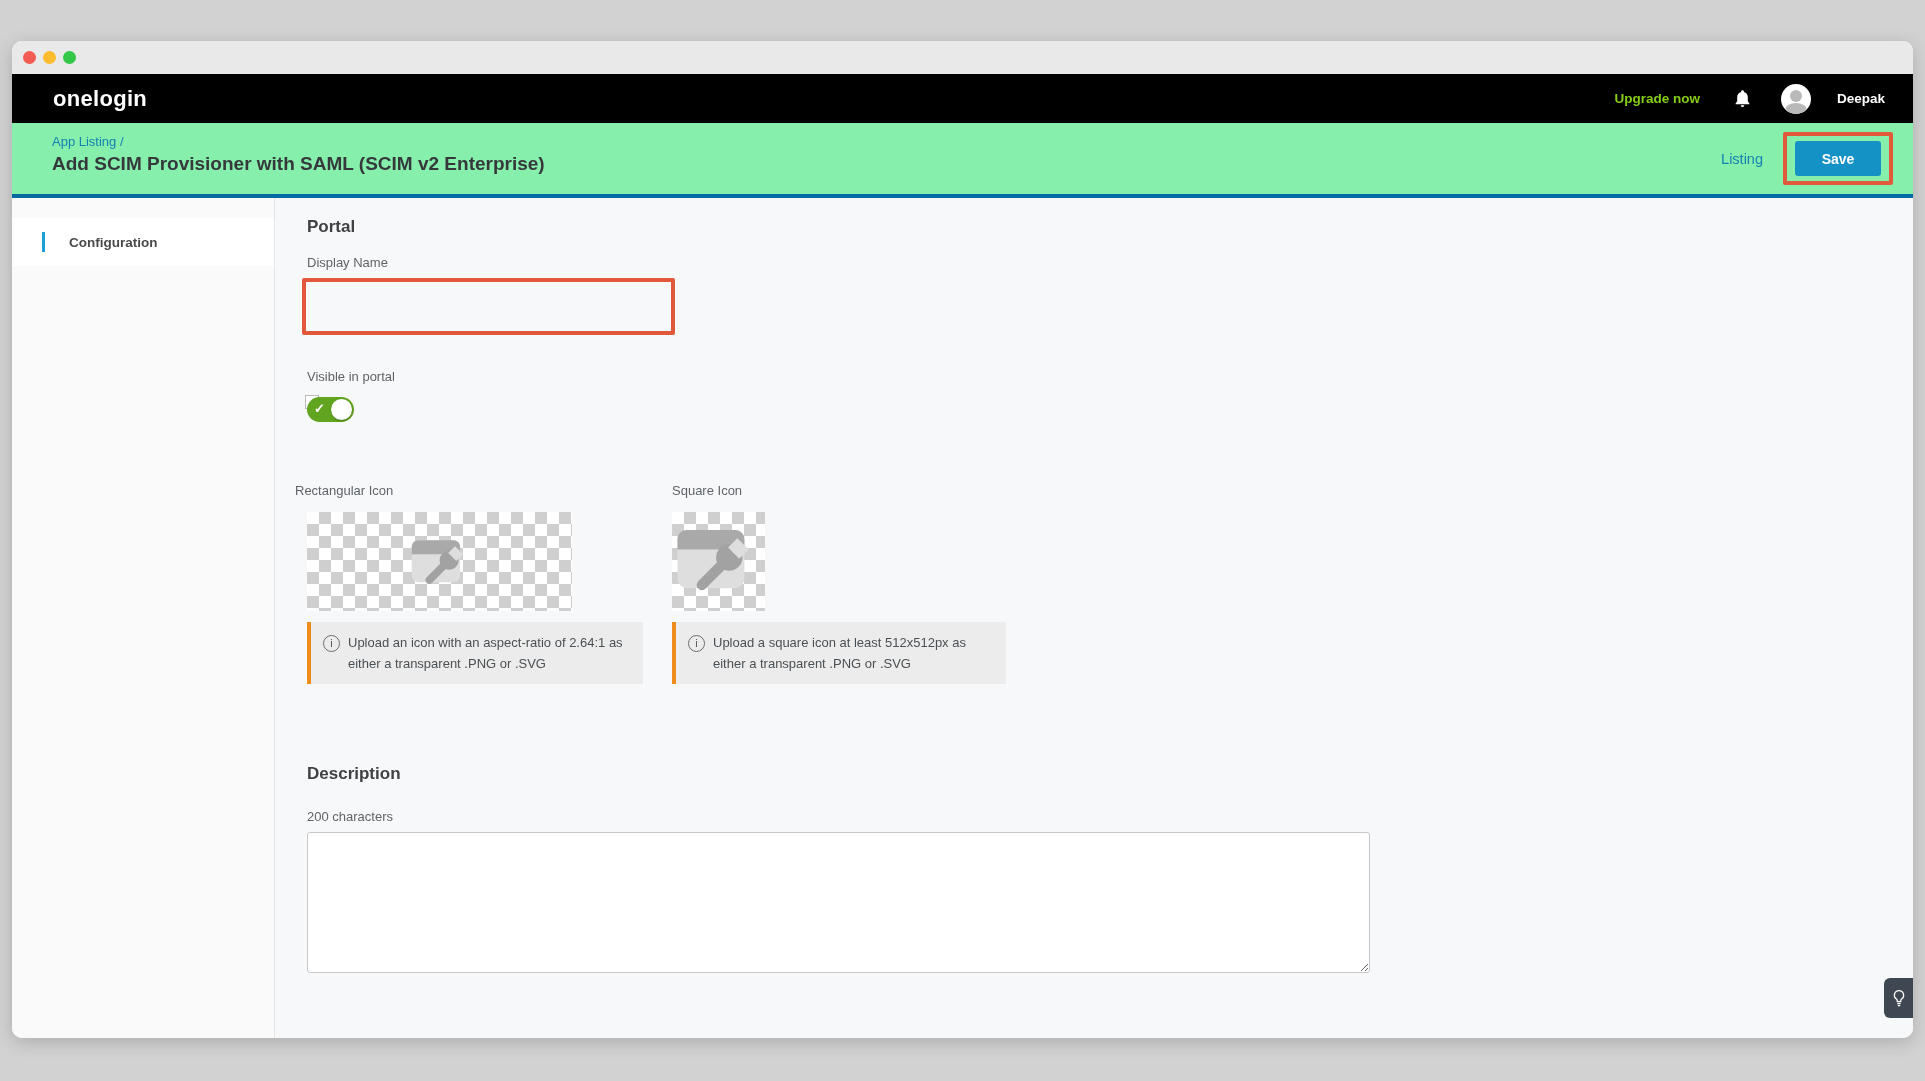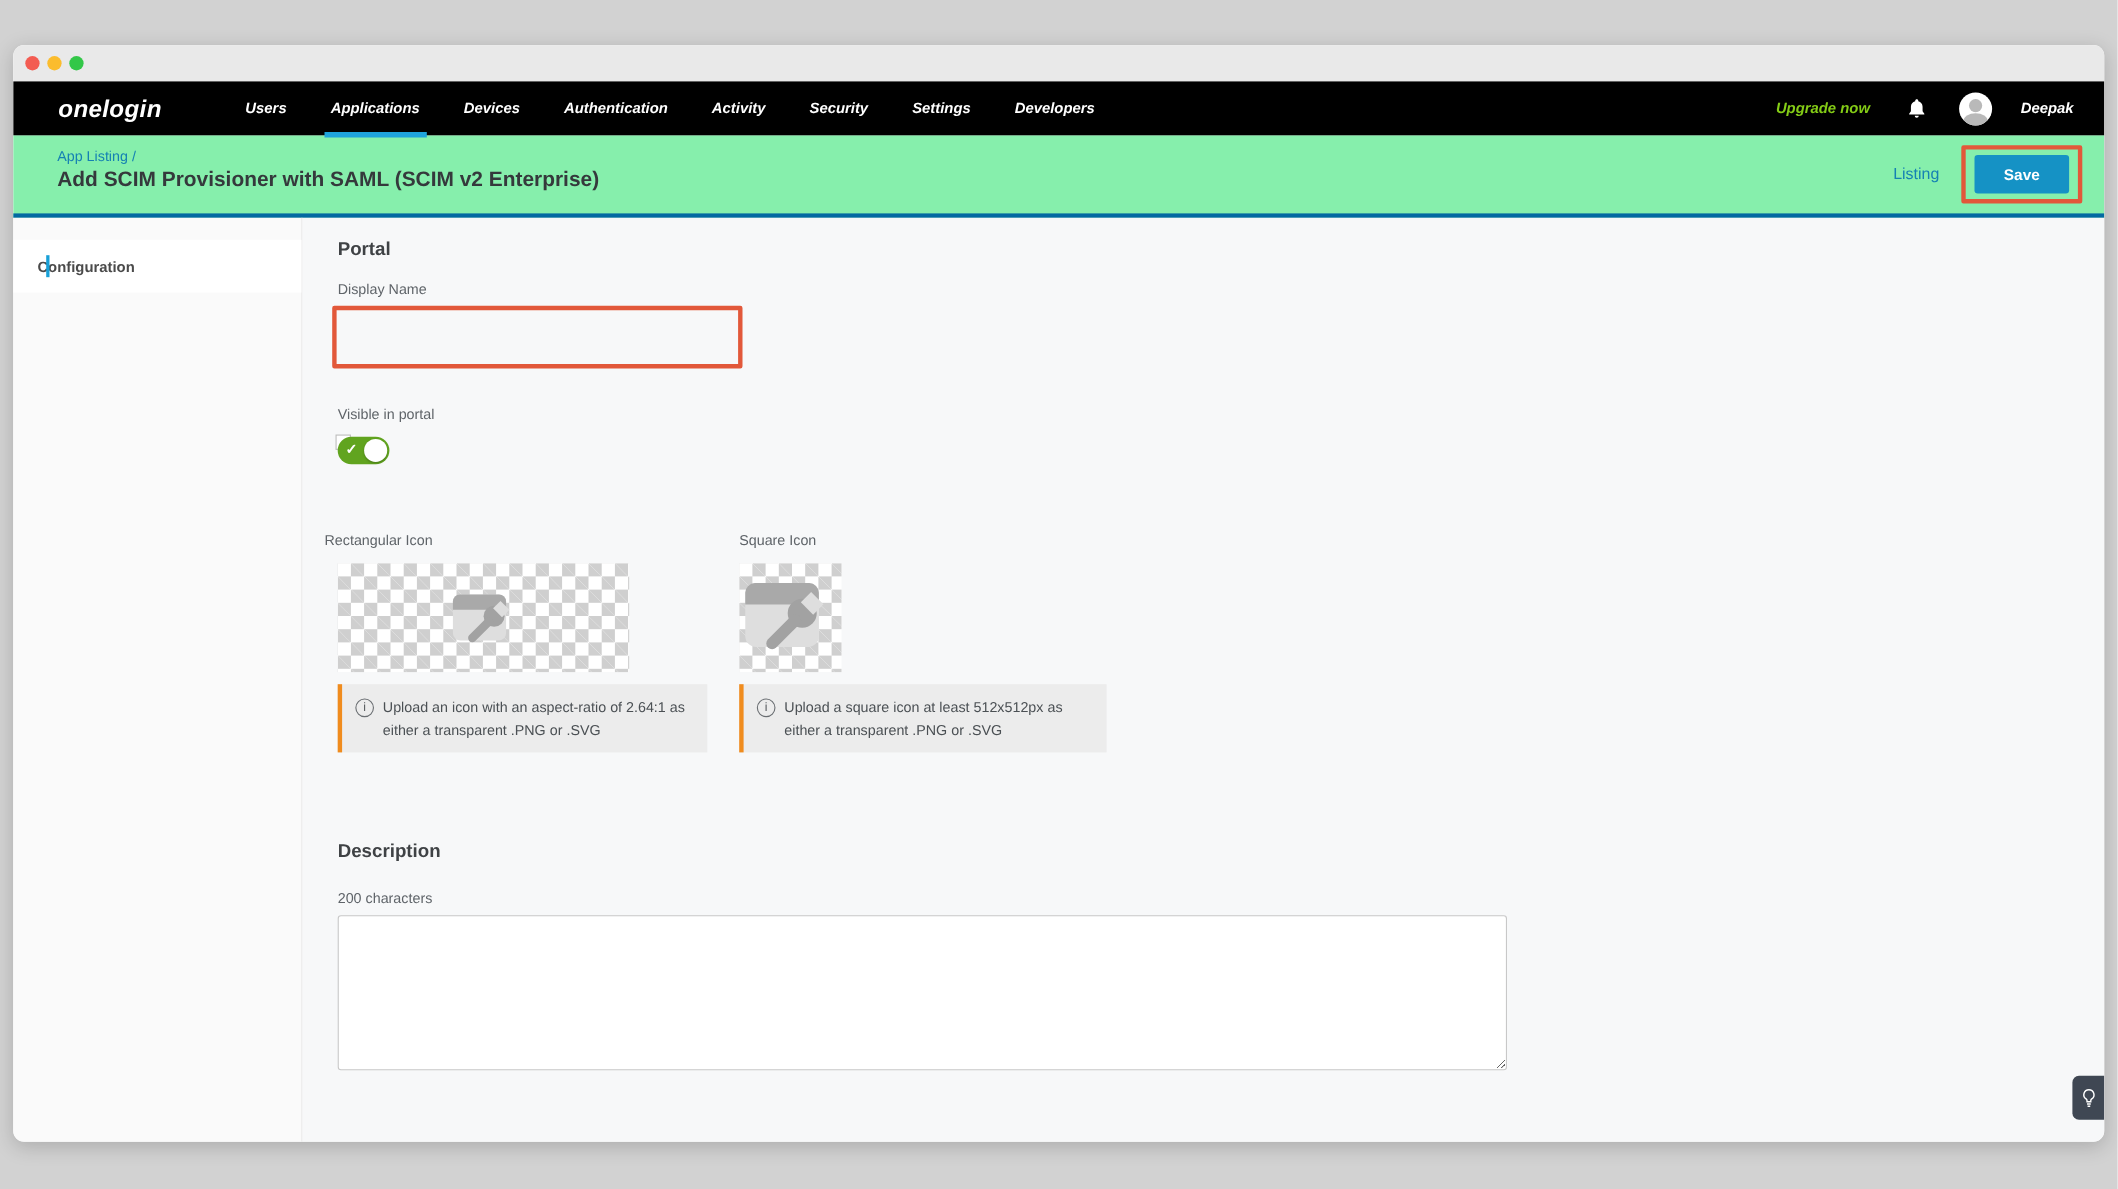--- a/index.html
+++ b/index.html
@@ -17,21 +17,21 @@
   }
   
   .titlebar { position:relative; height:33px; background:#e9e9e9; }
   .tl { position:absolute; top:10px; width:13px; height:13px; border-radius:50%; }
   .tl.red { left:11px; background:#f35c52; }
   .tl.yellow { left:31px; background:#fbbc2d; }
   .tl.green { left:51px; background:#33c748; }
   
   .navbar {
     position:relative; height:49px; background:#000; color:#fff;
-    display:flex; align-items:center; z-index:4;font-style:italic;
+    display:flex; align-items:center; z-index:4;
   }
   .logo {
     margin-left:41px; font-size:22px; font-weight:700; letter-spacing:.3px;
     color:#fff; cursor:pointer;
   }
   .nav-items { display:flex; margin-left:56px; height:100%; }
   .nav-item {
     position:relative; display:flex; align-items:center;
     padding:0 20px; font-size:13.5px; font-weight:700; color:#fff; cursor:pointer;
     white-space:nowrap;
@@ -76,21 +76,21 @@
   
   .content { position:relative; display:flex; height:840px; }
   .sidebar {
     width:263px; background:#fafafa; border-right:1px solid #e6e6e6; height:100%;
   }
   .side-item {
     position:relative; margin-top:20px; height:48px; background:#fff;
     display:flex; align-items:center; cursor:pointer;
   }
   .side-item .bar { position:absolute; left:30px; top:14px; width:3px; height:20px; background:#18a0d7; }
-  .side-item .lbl { margin-left:22px; font-size:13.5px; font-weight:700; color:#4a4a4a; }
+  .side-item .lbl { margin-left:57px; font-size:13.5px; font-weight:700; color:#4a4a4a; }
   .main { position:relative; flex:1; background:#f7f8f9; }
   .section-heading { position:absolute; left:32px; font-size:17px; font-weight:700; color:#3f4245; }
   .field-label { position:absolute; font-size:13px; color:#5f6469; }
   .name-input {
     position:absolute; left:33px; top:86px; width:360px; height:44px;
     background:#fff; border:1px solid #c8c8c8; border-radius:3px;
     padding:0 12px; font-size:13.5px; color:#3c4043;
     font-family:"Liberation Sans", sans-serif;
   }
   .input-annot {
@@ -153,30 +153,20 @@
 <div class="window">
 
   <div class="titlebar">
     <span class="tl red"></span>
     <span class="tl yellow"></span>
     <span class="tl green"></span>
   </div>
 
   <div class="navbar">
     <div class="logo">onelogin</div>
-    <div class="nav-items">
-      <div class="nav-item">Users</div>
-      <div class="nav-item active">Applications</div>
-      <div class="nav-item">Devices</div>
-      <div class="nav-item">Authentication</div>
-      <div class="nav-item">Activity</div>
-      <div class="nav-item">Security</div>
-      <div class="nav-item">Settings</div>
-      <div class="nav-item">Developers</div>
-    </div>
     <div class="nav-right">
       <span class="upgrade">Upgrade now</span>
       <span class="bell">
         <svg width="17" height="19" viewBox="0 0 17 19">
           <path fill="#fff" d="M8.5 1.2c.8 0 1.4.6 1.4 1.4v.4c2.3.6 3.9 2.6 3.9 5v4.2l1.6 2.2v.8H1.6v-.8l1.6-2.2V8c0-2.4 1.6-4.4 3.9-5v-.4c0-.8.6-1.4 1.4-1.4zM6.7 16.2h3.6c0 1-.8 1.8-1.8 1.8s-1.8-.8-1.8-1.8z"></path>
         </svg>
       </span>
       <span class="userchip">
         <span class="avatar">
           <span class="head"></span>

